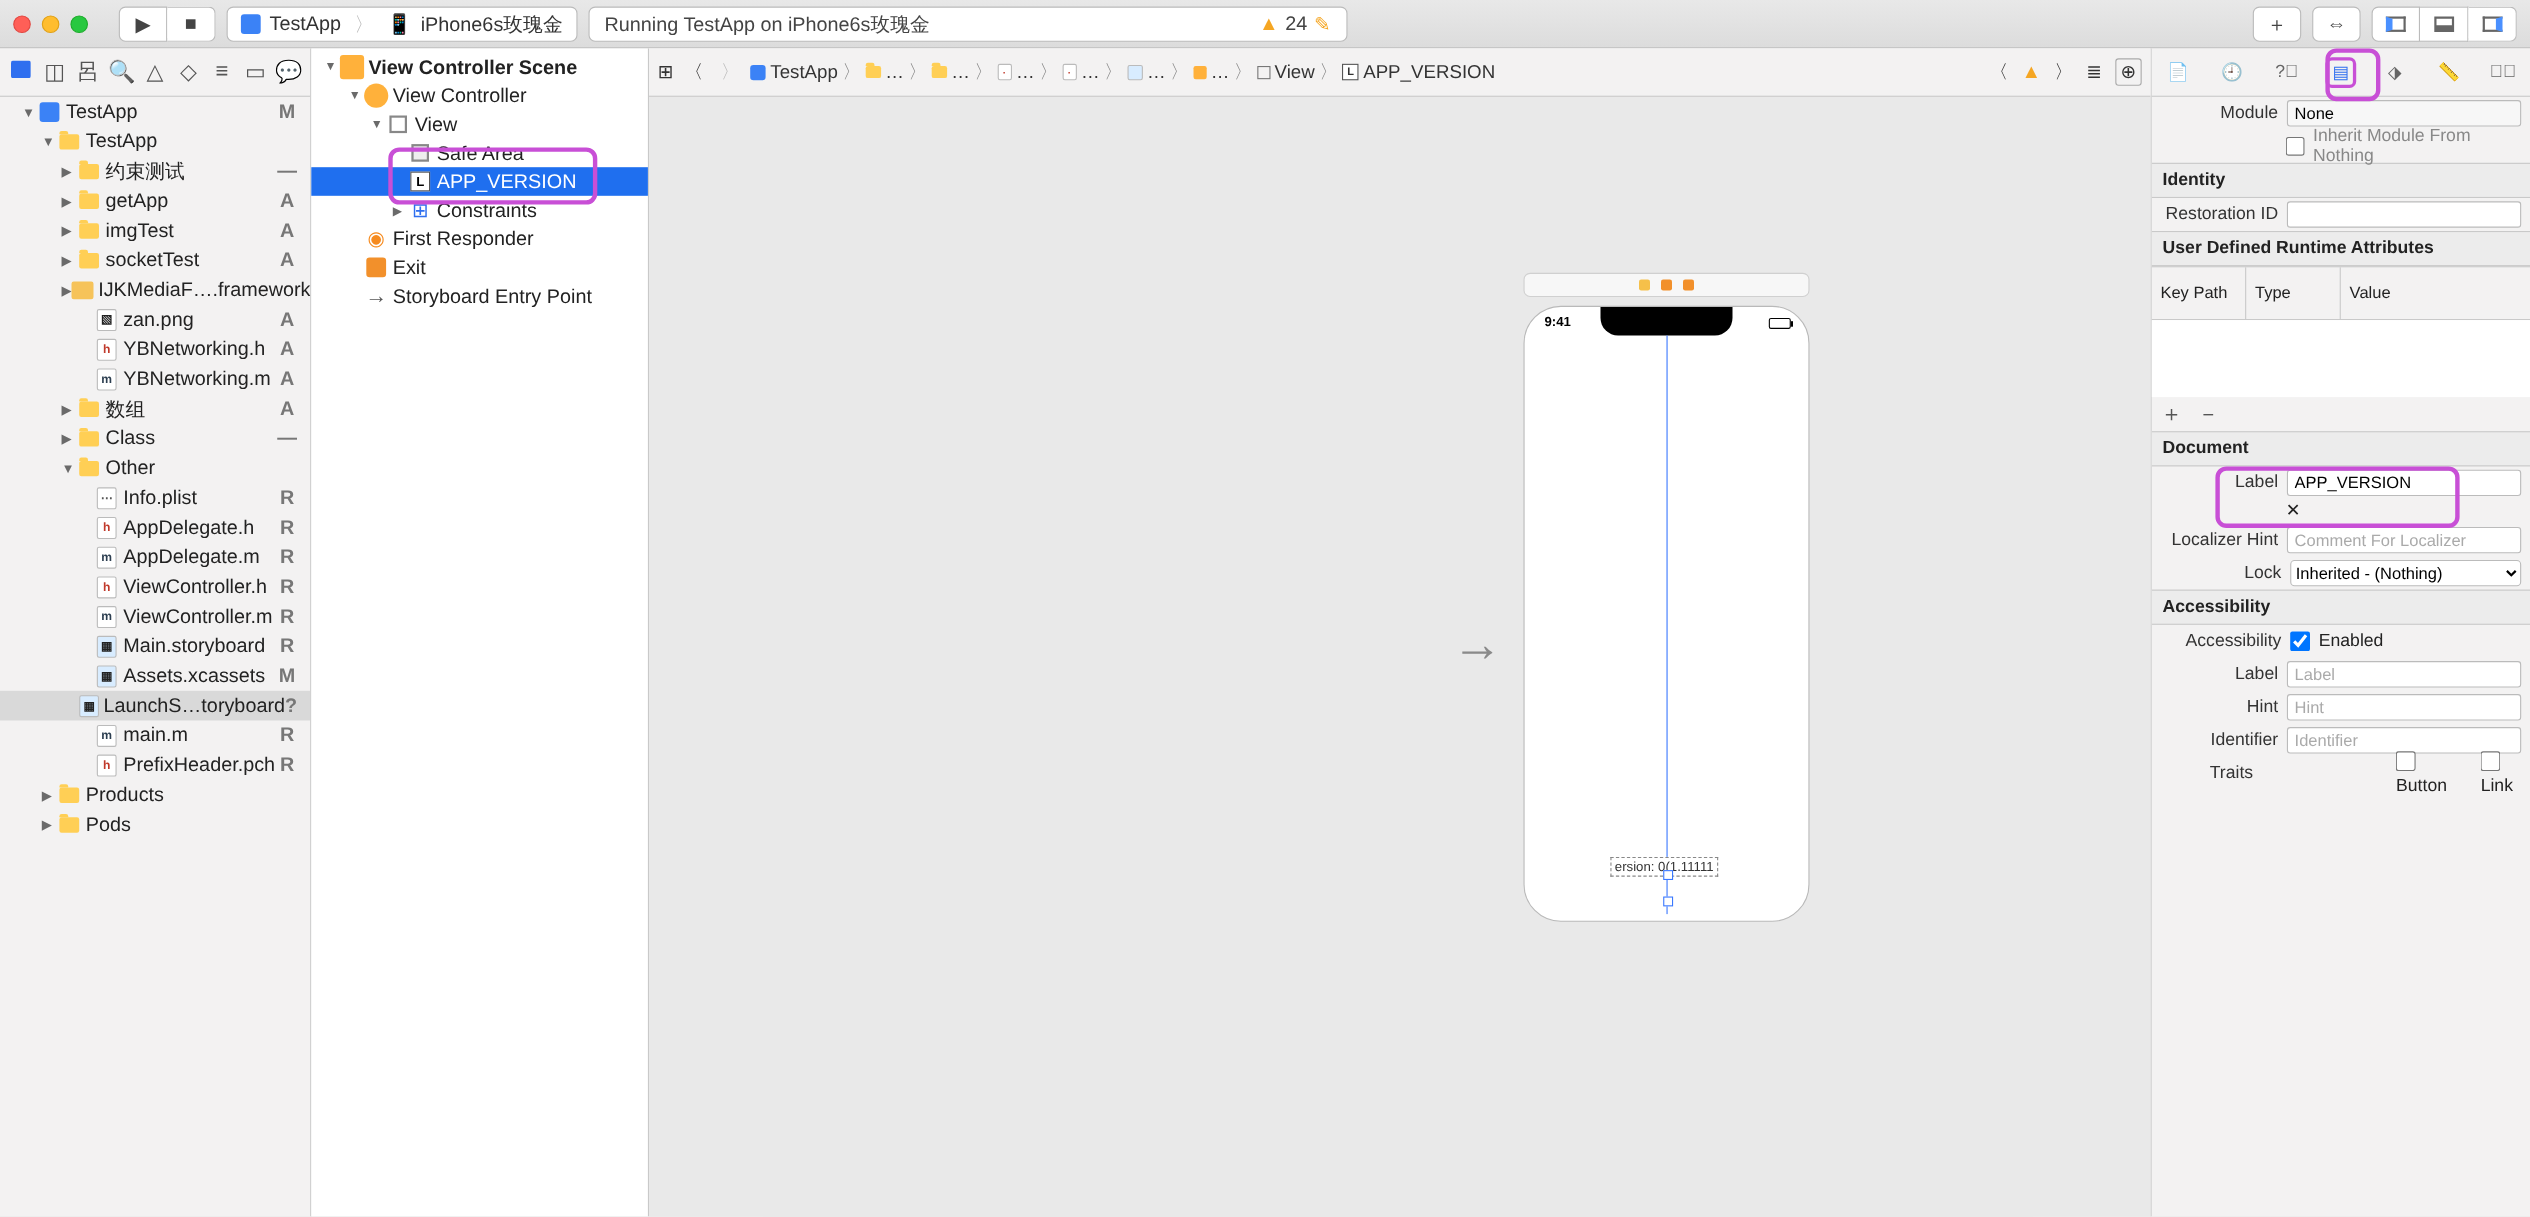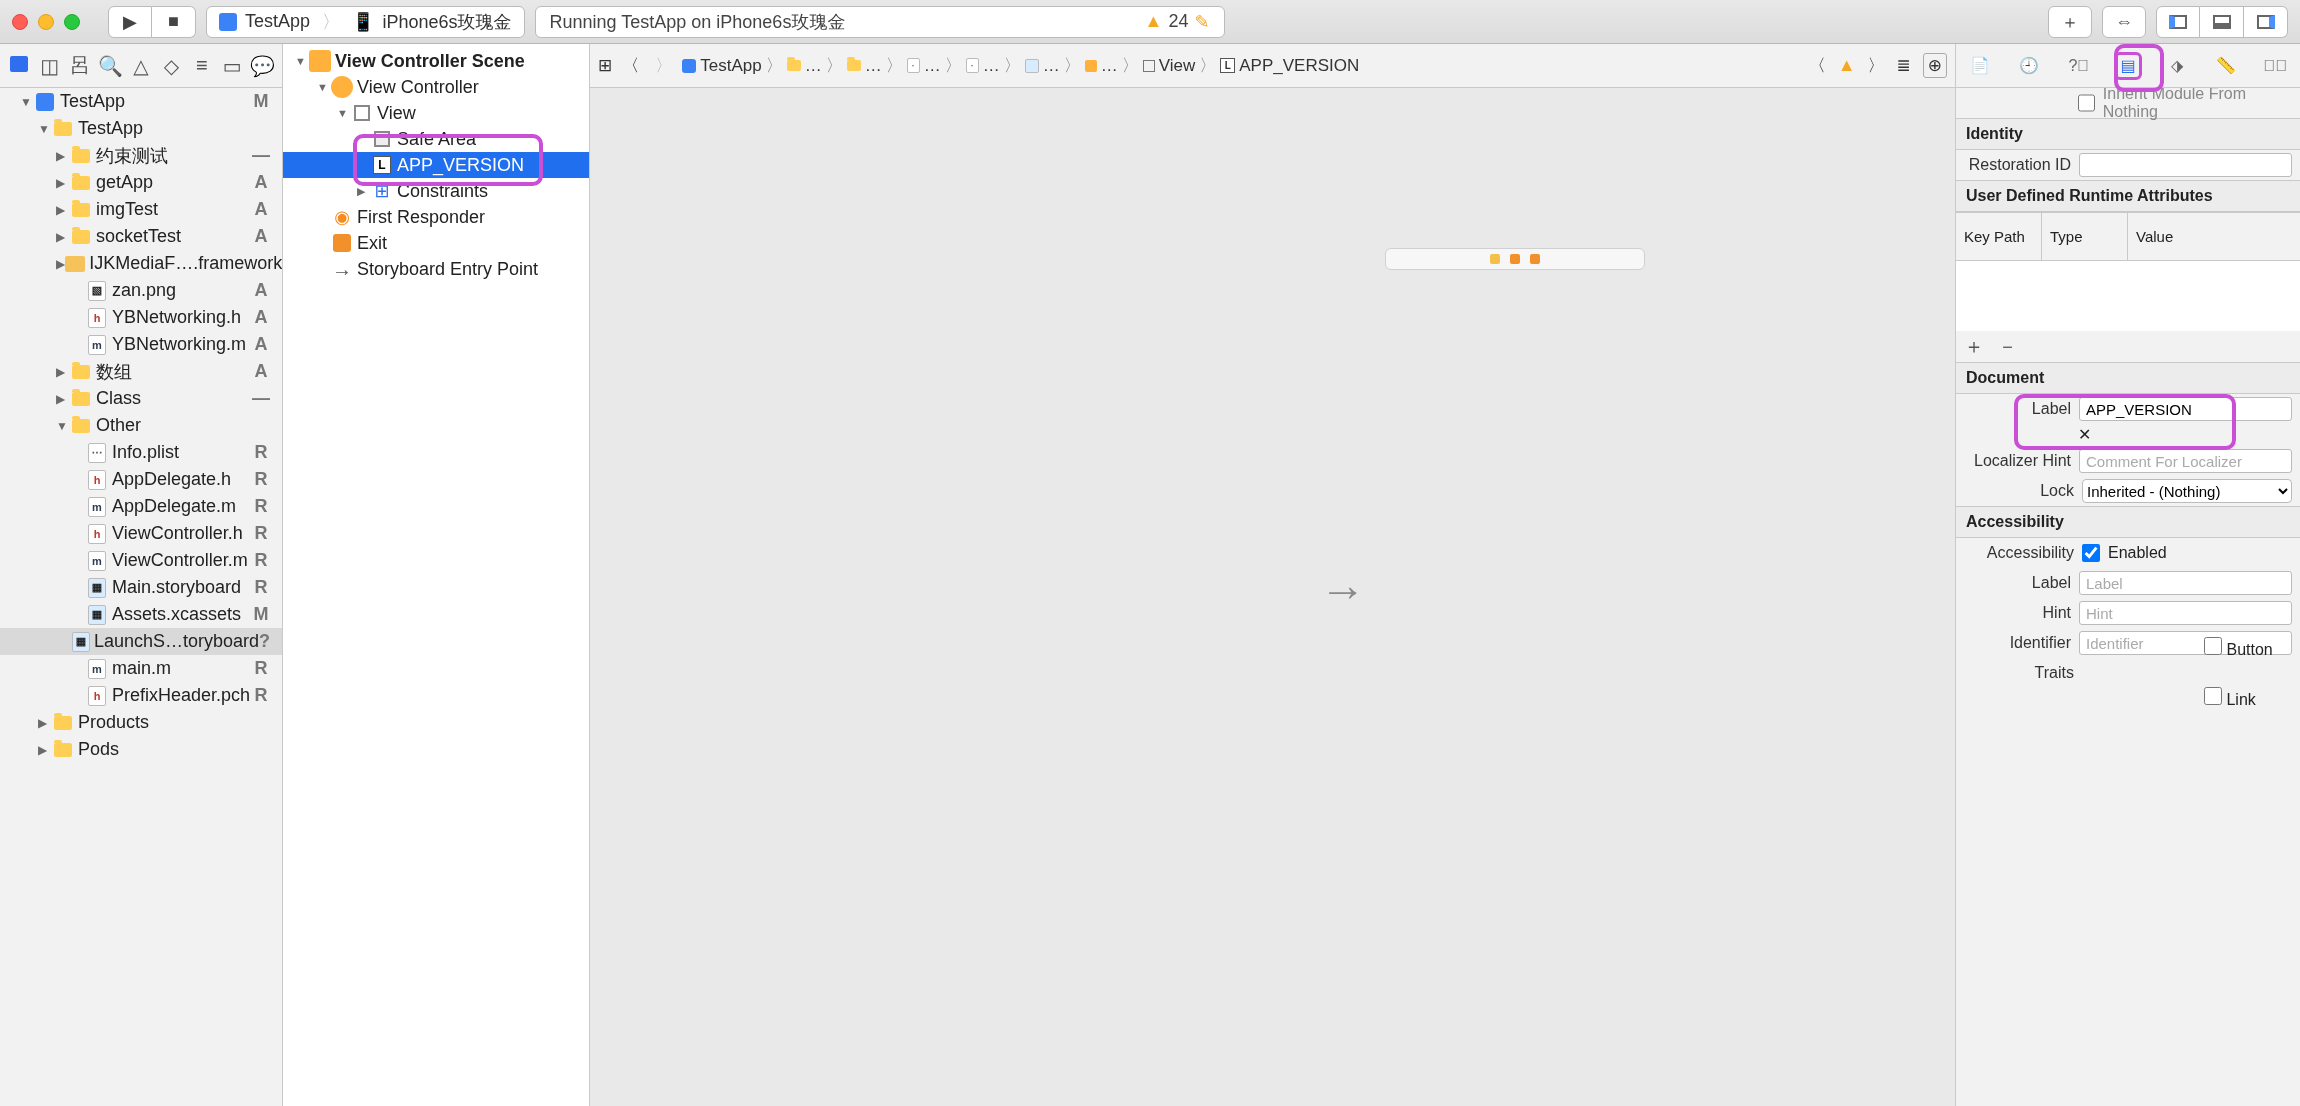--- a/index.html
+++ b/index.html
@@ -131,21 +131,21 @@
 .chk{ width:18px; height:18px;}
 .color-swatches{ display:flex; gap:3px; padding-left:122px; margin:4px 0;}
 .color-swatches span{ width:18px; height:14px; border-radius:2px; display:inline-block;}
 .sw-x{ font-size:16px; line-height:14px;}
 .attrs{ border-top:1px solid #c9c9c9;}
 .attrs-head{ display:flex; border-bottom:1px solid #c9c9c9; font-size:15px;}
 .attrs-head div{ padding:15px 8px; border-right:1px solid #c9c9c9;}
 .attrs-body{ height:70px; background:#fff;}
 .attrs-foot{ padding:2px 8px; color:#555; font-size:20px;}
 select.lock{ flex:1; height:24px; border:1px solid #bbb; border-radius:4px; background:#fff; font-size:15px;}
-.traits{ display:flex; gap:28px; padding-left:122px;flex-direction:column;}
+.traits{ display:flex; gap:28px; padding-left:122px;}
 .placeholder::placeholder{color:#aaa;} 
 </style>
 </head>
 <body>
 
 <div class="toolbar">
   <div class="traffic">
     <span class="tl-close"></span>
     <span class="tl-min"></span>
     <span class="tl-max"></span>
@@ -522,35 +522,47 @@
         <span style="border:1px solid #aaa;padding:1px 4px;border-radius:3px">⊕</span>
       </span>
     </div>
     <div class="canvas-area">
       <div class="arrow-in">→</div>
       <div class="phone-dock">
         <span class="dock1"></span>
         <span class="dock2"></span>
         <span class="dock3"></span>
       </div>
+      <div class="phone">
+        <div class="notch"></div>
+        <div class="statusbar">9:41</div>
+        <div class="battery"></div>
+        <div class="guide-v"></div>
+        <div class="sel-label">ersion: 0(1.11111</div>
+        <div class="sel-handles"></div>
+      </div>
     </div>
   </div>
 
   <div class="insp-col">
     <div class="insp-tabs">
       <span>📄</span>
       <span>🕘</span>
       <span>?⃝</span>
       <span style="border:3px solid #c84fd6;border-radius:6px;padding:2px;color:#2f6fef">▤</span>
       <span>⬗</span>
       <span>📏</span>
       <span>➔⃝</span>
       <div class="hl-box" style="left:158px; top:0px; width:50px; height:48px;"></div>
     </div>
     <div class="insp-body">
+      <div class="field-row">
+        <label>Module</label>
+        <input type="text" readonly="" value="None" style="">
+      </div>
       <div class="field-row" style="padding-left:122px">
         <input type="checkbox" class="chk" style="">
         <span style="color:#888">Inherit Module From Nothing</span>
       </div>
 
       <div class="section-h">Identity</div>
       <div class="field-row">
         <label>Restoration ID</label>
         <input type="text" value="" style="">
       </div>

